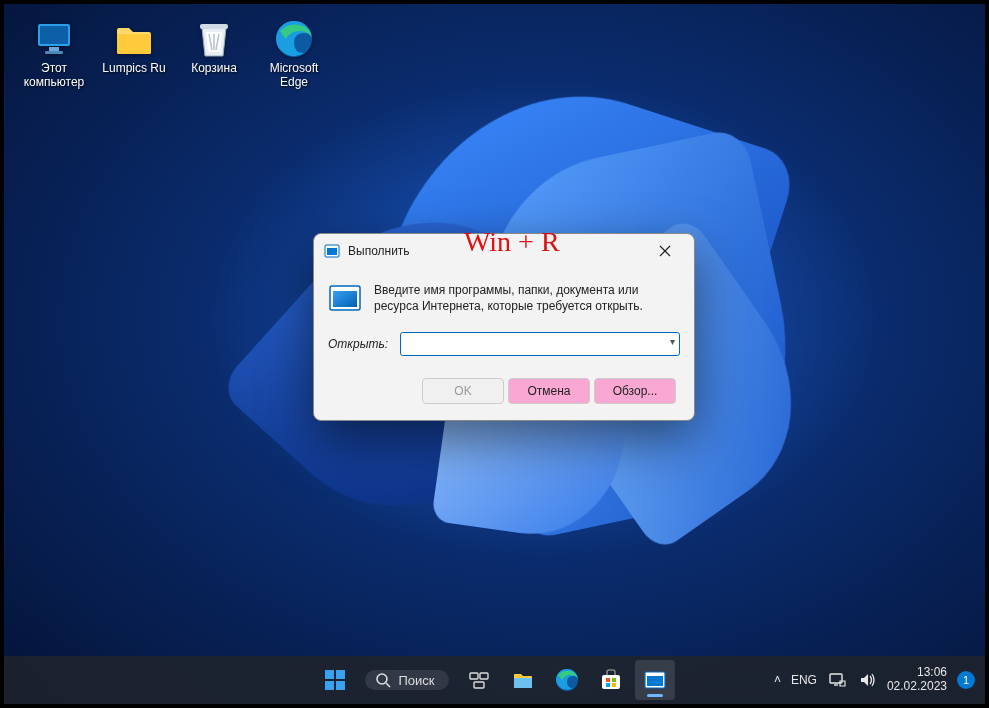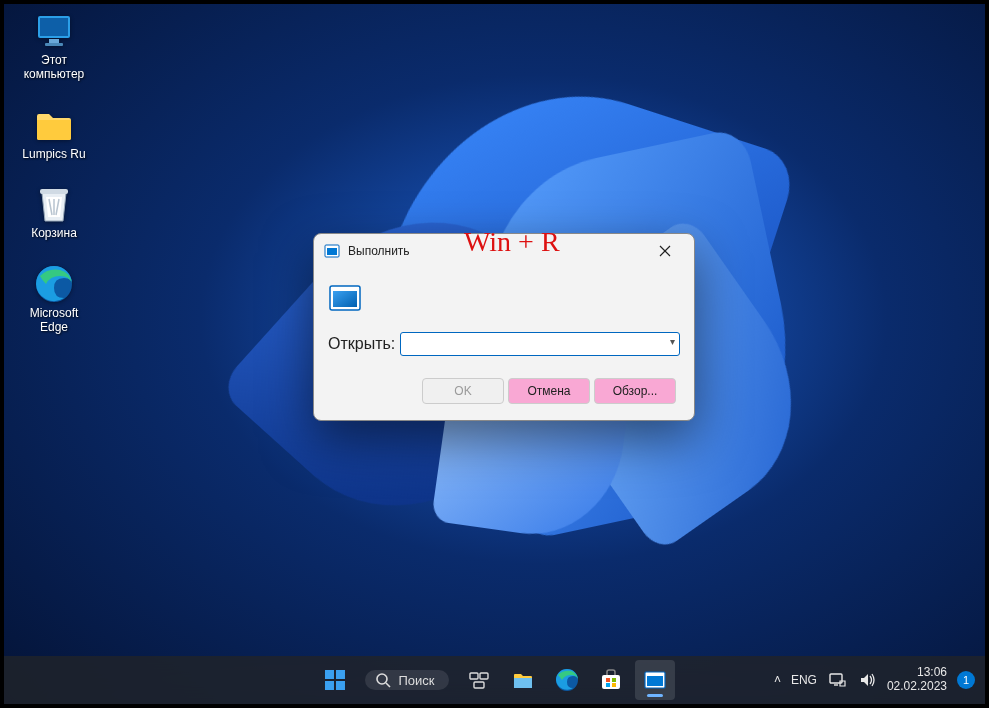--- a/index.html
+++ b/index.html
@@ -10,21 +10,21 @@
     overflow: hidden;
   }
   .bloom { position: absolute; top: 30px; left: 180px; width: 720px; height: 580px; }
   .petal { position: absolute; border-radius: 50% 10% 50% 10%; filter: blur(0.3px); }
   .p1 { width: 360px; height: 420px; left: 200px; top: 60px; background: linear-gradient(135deg,#3c8cff 0%,#0a3aa8 100%); transform: rotate(18deg); }
   .p2 { width: 300px; height: 360px; left: 300px; top: 120px; background: linear-gradient(135deg,#5aa2ff 0%,#1250c4 100%); transform: rotate(-12deg); }
   .p3 { width: 260px; height: 300px; left: 100px; top: 180px; background: linear-gradient(135deg,#2f6de0 0%,#082a7a 100%); transform: rotate(42deg); }
   .p4 { width: 220px; height: 260px; left: 380px; top: 220px; background: linear-gradient(135deg,#7bb8ff 0%,#2060d0 100%); transform: rotate(-35deg); }
   .p5 { width: 180px; height: 200px; left: 260px; top: 300px; background: linear-gradient(135deg,#a8d0ff 0%,#3478e8 100%); transform: rotate(8deg); }
 
-  .desktop-icons { position: absolute; top: 2px; left: 10px; display: flex; flex-direction: column; gap: 14px; }
+  .desktop-icons { position: absolute; top: 10px; left: 10px; display: flex; gap: 0; }
   .dicon { width: 80px; display: flex; flex-direction: column; align-items: center; cursor: pointer; padding: 4px 0; border-radius: 4px; }
   .dicon .ico { width: 42px; height: 42px; display: flex; align-items: center; justify-content: center; }
   .dicon .lbl { color: #fff; font-size: 12px; text-align: center; text-shadow: 1px 1px 2px rgba(0,0,0,.8); margin-top: 2px; line-height: 1.15; }
 
   .monitor-ico svg, .bin-ico svg, .folder-ico svg, .edge-ico svg { filter: drop-shadow(0 1px 2px rgba(0,0,0,.4)); }
 
   .run-dialog {
     position: absolute; left: 309px; top: 229px; width: 382px;
     background: #f3f3f3; border: 1px solid #888; border-radius: 8px;
     box-shadow: 0 18px 50px rgba(0,0,0,.5);
@@ -35,21 +35,21 @@
   .tb-close { width: 42px; height: 28px; display: flex; align-items: center; justify-content: center; cursor: pointer; border-radius: 4px; }
   .annotation {
     position: absolute; left: 150px; top: -8px; font-family: Georgia, 'Times New Roman', serif;
     font-size: 28px; color: #d11; font-weight: 400; pointer-events: none;
   }
   .run-body { padding: 10px 14px 12px; }
   .run-row1 { display: flex; gap: 12px; align-items: flex-start; margin-bottom: 16px; margin-top:4px;}
   .run-bigico { width: 34px; height: 34px; flex-shrink: 0; display:flex; align-items:center; justify-content:center; }
   .run-desc { font-size: 12px; color: #222; line-height: 1.35; }
   .run-row2 { display: flex; align-items: center; gap: 10px; margin-bottom: 18px; }
-  .run-open-lbl { font-size: 16px; color: #222; width: 62px; }
+  .run-open-lbl { font-size: 12px; color: #222; width: 62px; font-style: italic; }
   .run-combo { flex: 1; position: relative; }
   .run-input {
     width: 100%; height: 24px; border: 1px solid #0067c0; border-radius: 3px;
     font-size: 12px; padding: 0 22px 0 6px; outline: none; background: #fff;
   }
   .combo-arrow { position: absolute; right: 5px; top: 4px; font-size: 10px; color: #555; pointer-events: none; }
   .run-buttons { display: flex; gap: 4px; justify-content: flex-end; padding: 4px 4px 4px; }
   .rbtn {
     min-width: 82px; height: 26px; border: 1px solid #ccc; background: #f9a8d4;
     border-radius: 4px; font-size: 12px; cursor: pointer; display: flex;
@@ -159,20 +159,21 @@
               <rect x="5" y="9" width="24" height="16" fill="#0078d4"></rect>
               <rect x="5" y="9" width="24" height="16" fill="url(#g)"></rect>
               <defs>
                 <linearGradient id="g" x1="0" y1="0" x2="1" y2="1">
                   <stop offset="0" stop-color="#3aa0f0"></stop>
                   <stop offset="1" stop-color="#0060b0"></stop>
                 </linearGradient>
               </defs>
             </svg>
         </div>
+        <div class="run-desc">Введите имя программы, папки, документа или ресурса Интернета, которые требуется открыть.</div>
       </div>
       <div class="run-row2">
         <div class="run-open-lbl">Открыть:</div>
         <div class="run-combo">
           <input class="run-input" type="text" value="" style="">
           <span class="combo-arrow">▾</span>
         </div>
       </div>
       <div class="run-buttons">
         <div class="rbtn disabled">OK</div>

